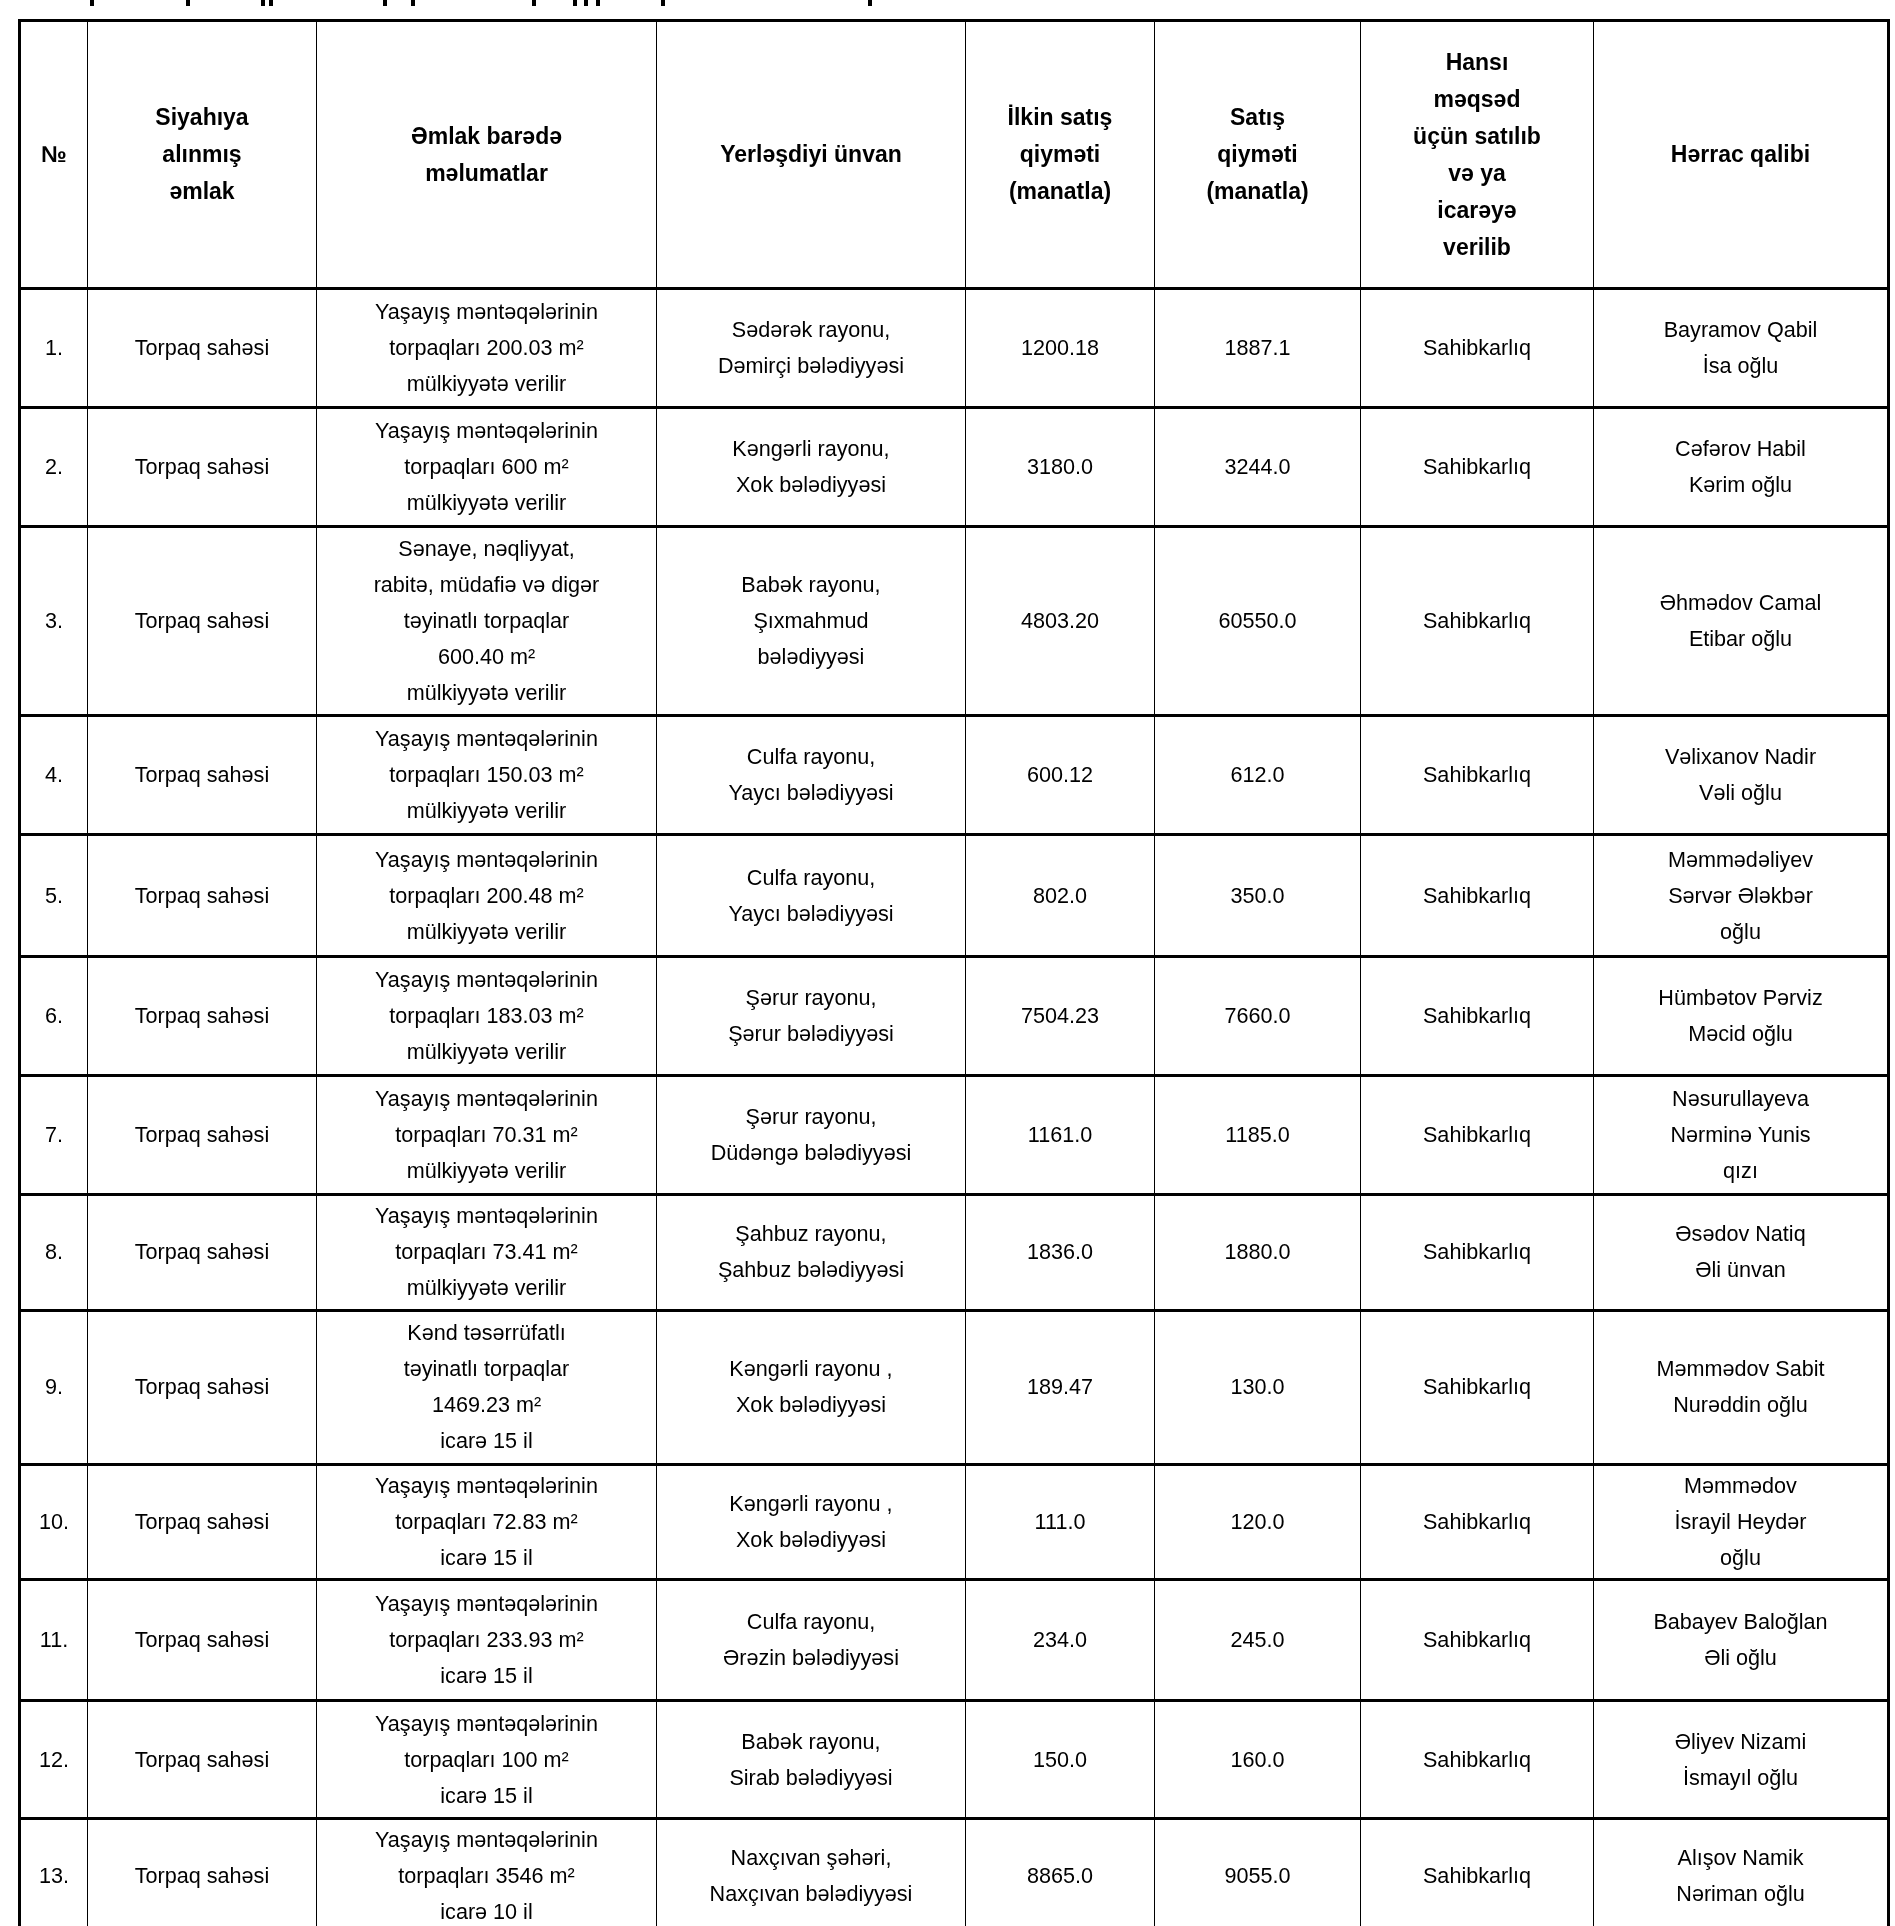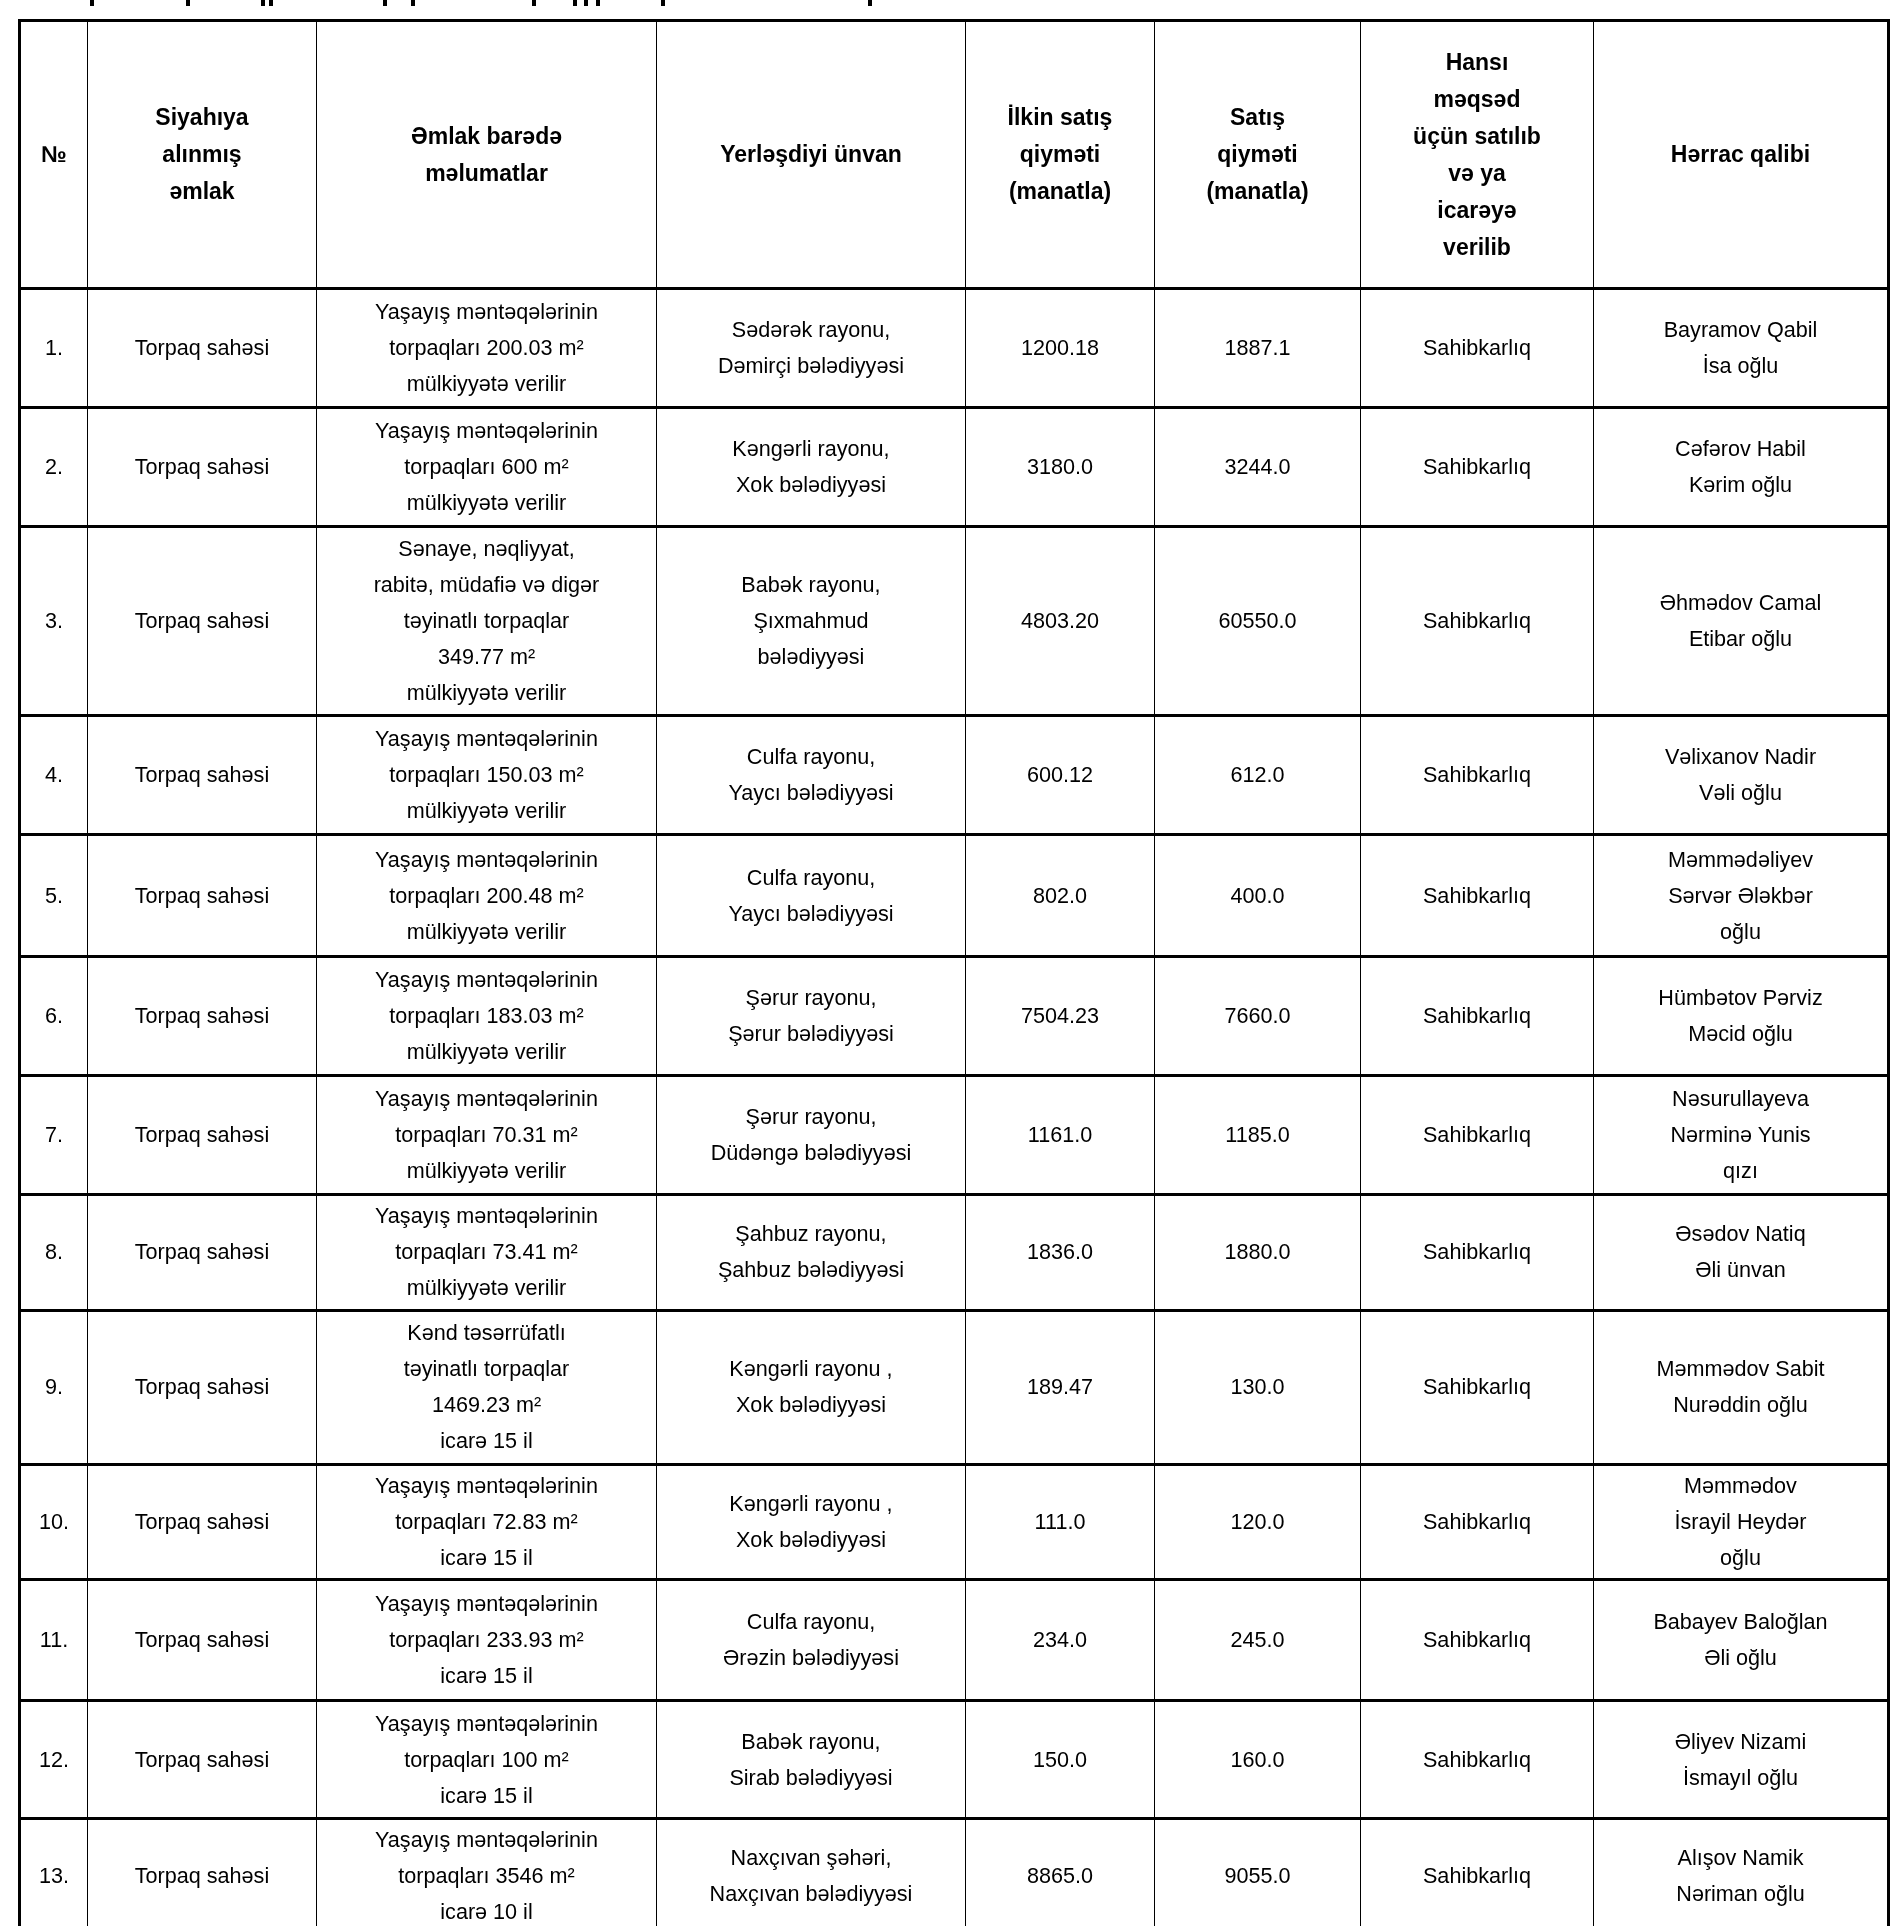--- a/index.html
+++ b/index.html
@@ -144,21 +144,21 @@
           <td>Sahibkarlıq</td>
           <td>Cəfərov Habil
 Kərim oğlu</td>
         </tr>
         <tr style="height: 189px;">
           <td>3.</td>
           <td>Torpaq sahəsi</td>
           <td>Sənaye, nəqliyyat,
 rabitə, müdafiə və digər
 təyinatlı torpaqlar
-349.77 m²
+600.40 m²
 mülkiyyətə verilir</td>
           <td>Babək rayonu,
 Şıxmahmud
 bələdiyyəsi</td>
           <td>4803.20</td>
           <td>60550.0</td>
           <td>Sahibkarlıq</td>
           <td>Əhmədov Camal
 Etibar oğlu</td>
         </tr>
@@ -178,21 +178,21 @@
         </tr>
         <tr style="height: 122px;">
           <td>5.</td>
           <td>Torpaq sahəsi</td>
           <td>Yaşayış məntəqələrinin
 torpaqları 200.48 m²
 mülkiyyətə verilir</td>
           <td>Culfa rayonu,
 Yaycı bələdiyyəsi</td>
           <td>802.0</td>
-          <td>400.0</td>
+          <td>350.0</td>
           <td>Sahibkarlıq</td>
           <td>Məmmədəliyev
 Sərvər Ələkbər
 oğlu</td>
         </tr>
         <tr style="height: 119px;">
           <td>6.</td>
           <td>Torpaq sahəsi</td>
           <td>Yaşayış məntəqələrinin
 torpaqları 183.03 m²

